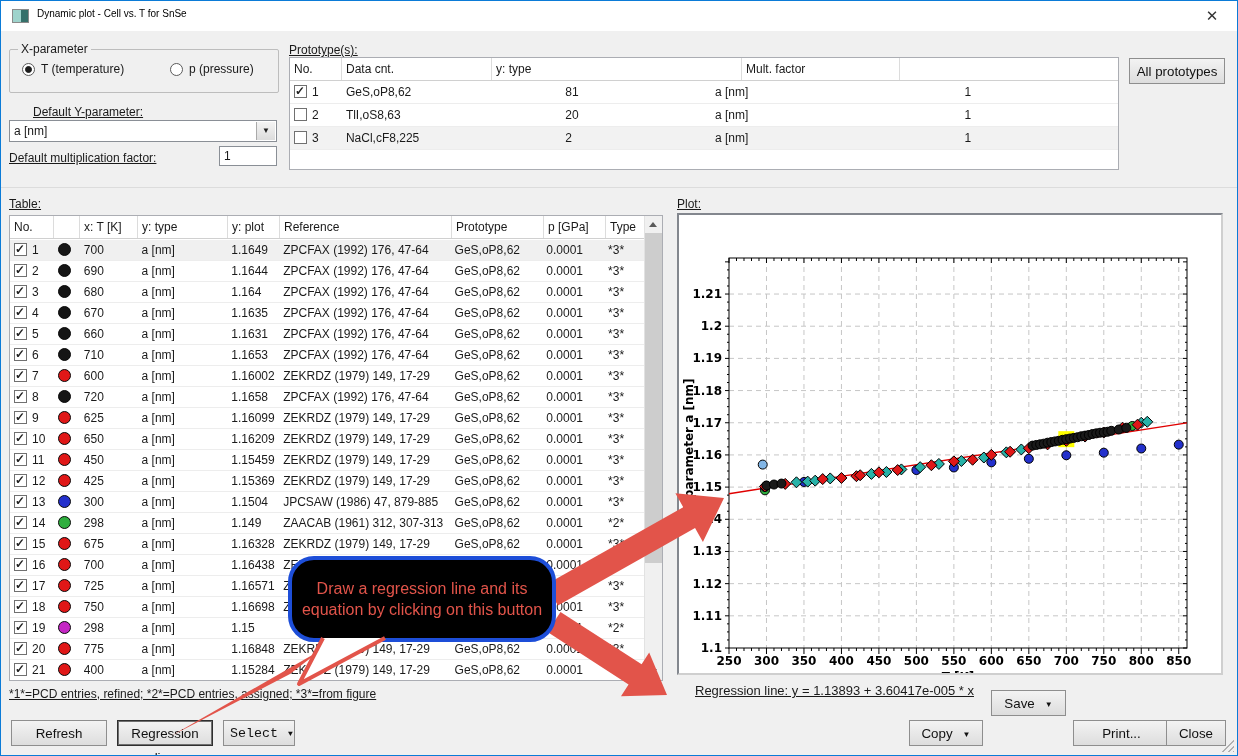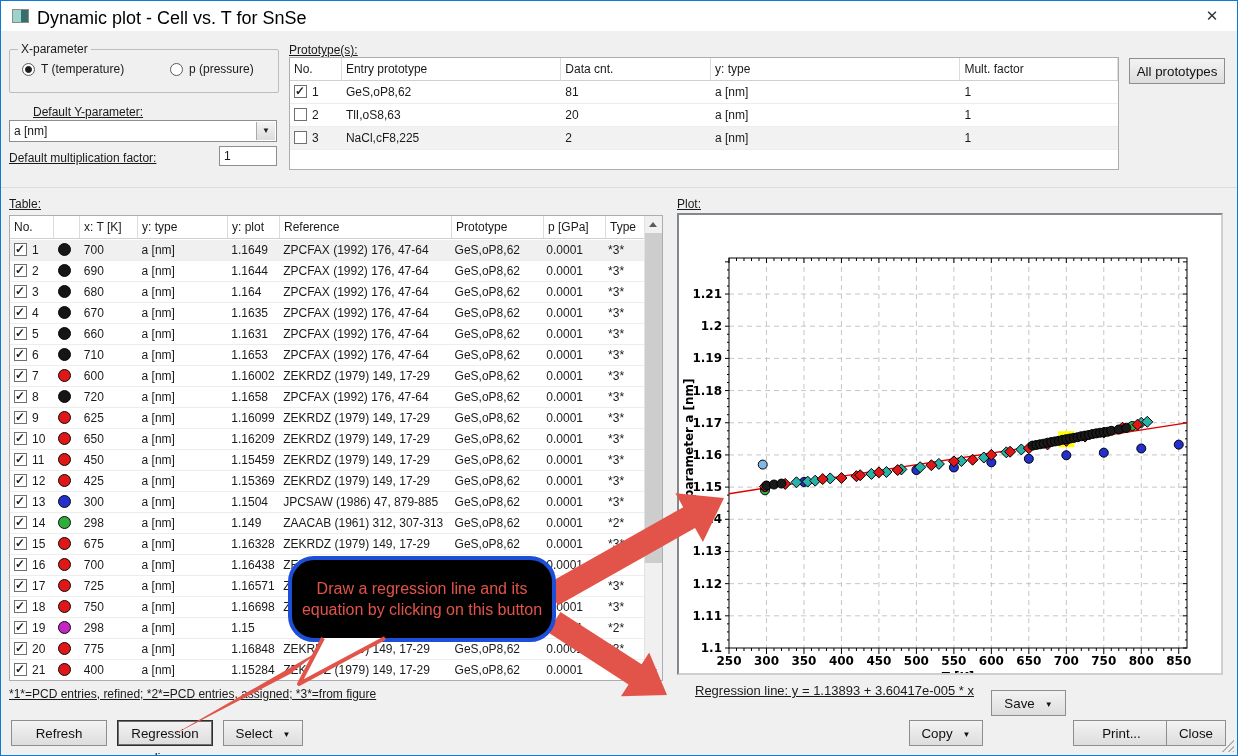--- a/index.html
+++ b/index.html
@@ -1,20 +1,20 @@
 <!DOCTYPE html>
 <html><head>
 <meta charset="utf-8">
 <style>
   html,body{margin:0;padding:0;background:#cfd8e0;font-family:"Liberation Sans",sans-serif;}
   #window{position:relative;width:1238px;height:756px;background:#f0f0f0;border:1px solid #0b7bd7;box-sizing:border-box;overflow:hidden;font-size:12px;color:#1a1a1a;}
   
   #titlebar{position:absolute;left:0;top:0;width:100%;height:30px;background:#ffffff;}
   #title-icon{position:absolute;left:11px;top:8px;width:17px;height:14px;border:1px solid #8a8a8a;background:linear-gradient(90deg,#9ed3cc 0 55%,#35706a 55% 100%);box-sizing:border-box;}
-  #title-text{position:absolute;left:36px;top:7px;font-size:18px;color:#000;}
+  #title-text{position:absolute;left:36px;top:7px;font-size:10px;color:#000;}
   #close-btn{position:absolute;right:8px;top:3px;width:34px;height:24px;text-align:center;line-height:24px;font-size:15px;color:#333;}
   
   .groupbox{position:absolute;border:1px solid #bdbdbd;border-radius:2px;}
   .groupbox .legend{position:absolute;top:-8px;left:8px;background:#f0f0f0;padding:0 3px;}
   .radio{display:inline-flex;align-items:center;gap:6px;}
   .radio .ring{width:13px;height:13px;border:1px solid #5a5a5a;border-radius:50%;background:#fff;box-sizing:border-box;position:relative;}
   .radio .ring.sel::after{content:"";position:absolute;left:2px;top:2px;width:5px;height:5px;background:#1d1d1d;border-radius:50%;border:1px solid #1d1d1d;}
   
   .combo{position:absolute;background:#fff;border:1px solid #8a8f96;box-sizing:border-box;}
   .combo .val{position:absolute;left:4px;top:3px;}
@@ -82,21 +82,20 @@
     <span class="drop">▼</span>
   </div>
 
   <div class="sectionlabel" style="left:8px;top:150px;">Default multiplication factor:</div>
   <div class="textbox" style="left:218px;top:145px;width:58px;height:20px;">1</div>
 
   <div class="sectionlabel" style="left:288px;top:42px;">Prototype(s):</div>
   <div class="wtable" style="left:288px;top:56px;width:830px;height:113px;">
     <div class="thead">
       <div class="hcell p-no">No.</div>
-      <div class="hcell p-entry">Entry prototype</div>
       <div class="hcell p-cnt">Data cnt.</div>
       <div class="hcell p-ytype">y: type</div>
       <div class="hcell p-mult">Mult. factor</div>
     </div>
     <div id="proto-body">
         <div class="trow" style="height: 22px;">
           <div class="cell p-no"><span class="chk on"></span>1</div>
           <div class="cell p-entry">GeS,oP8,62</div>
           <div class="cell p-cnt">81</div>
           <div class="cell p-ytype">a [nm]</div>
@@ -375,21 +374,21 @@
       <div class="thumb" style="top:17px;height:330px;"></div>
       <div class="sbtn" style="bottom:0;">
           <div class="tri-dn"></div>
         </div>
     </div>
   </div>
   <div class="sectionlabel" style="left:8px;top:686px;">*1*=PCD entries, refined; *2*=PCD entries, assigned; *3*=from figure</div>
 
   <button class="btn" style="left:10px;top:719px;width:96px;">Refresh</button>
   <button class="btn default" style="left:116px;top:719px;width:96px;">Regression line</button>
-  <button class="btn" style="left:222px;top:719px;width:80px;"><span>Select</span><span class="caret">▼</span></button>
+  <button class="btn" style="left:222px;top:719px;width:72px;font-family:Liberation Mono, monospace;"><span>Select</span><span class="caret">▼</span></button>
 
   <div class="sectionlabel" style="left:676px;top:196px;">Plot:</div>
   <div id="plot-panel"><svg width="542" height="458">
         <line x1="87.47954173486087" y1="43" x2="87.47954173486087" y2="433" stroke="#c6c6c6" stroke-width="1" stroke-dasharray="5,4"></line>
         <line x1="124.95908346972176" y1="43" x2="124.95908346972176" y2="433" stroke="#c6c6c6" stroke-width="1" stroke-dasharray="5,4"></line>
         <line x1="162.43862520458265" y1="43" x2="162.43862520458265" y2="433" stroke="#c6c6c6" stroke-width="1" stroke-dasharray="5,4"></line>
         <line x1="199.91816693944352" y1="43" x2="199.91816693944352" y2="433" stroke="#c6c6c6" stroke-width="1" stroke-dasharray="5,4"></line>
         <line x1="237.39770867430443" y1="43" x2="237.39770867430443" y2="433" stroke="#c6c6c6" stroke-width="1" stroke-dasharray="5,4"></line>
         <line x1="274.8772504091653" y1="43" x2="274.8772504091653" y2="433" stroke="#c6c6c6" stroke-width="1" stroke-dasharray="5,4"></line>
         <line x1="312.3567921440262" y1="43" x2="312.3567921440262" y2="433" stroke="#c6c6c6" stroke-width="1" stroke-dasharray="5,4"></line>

